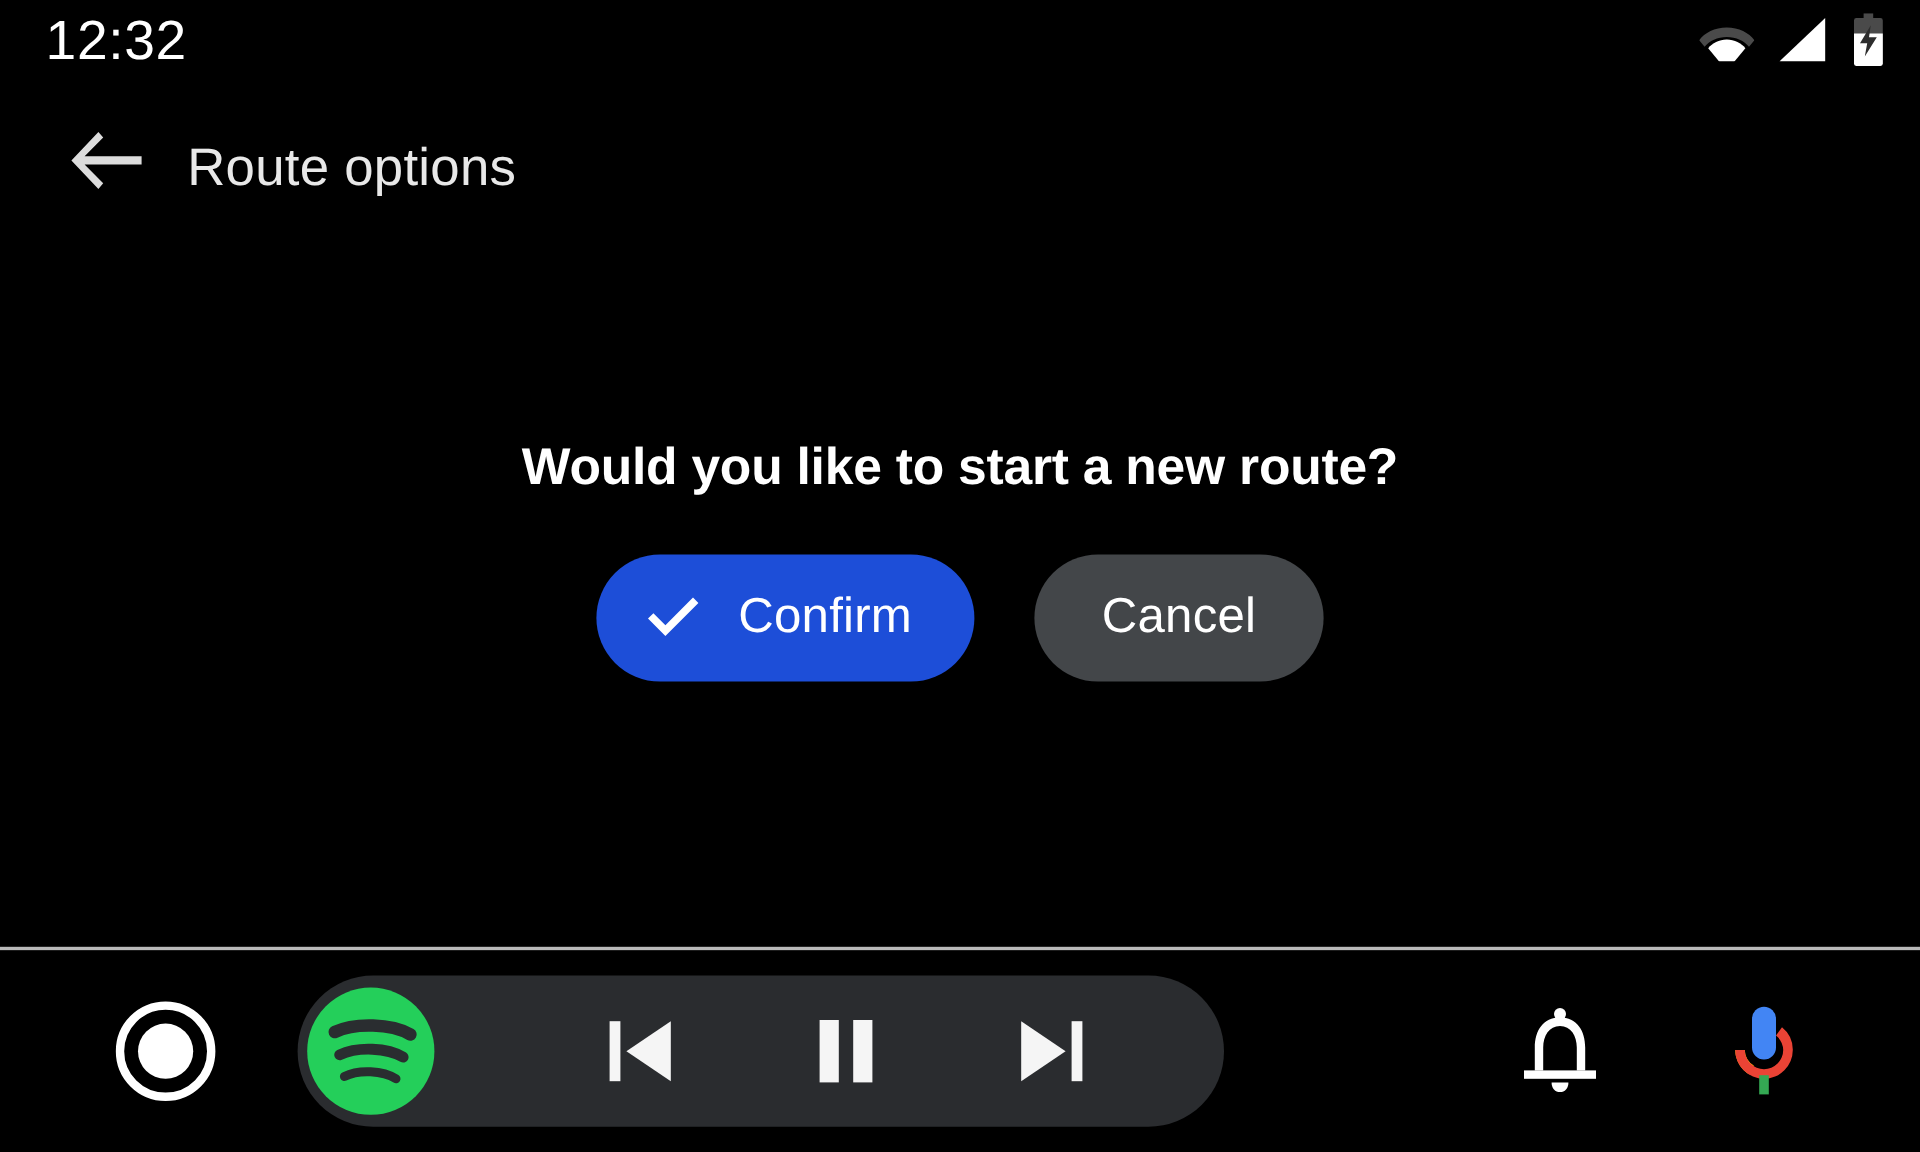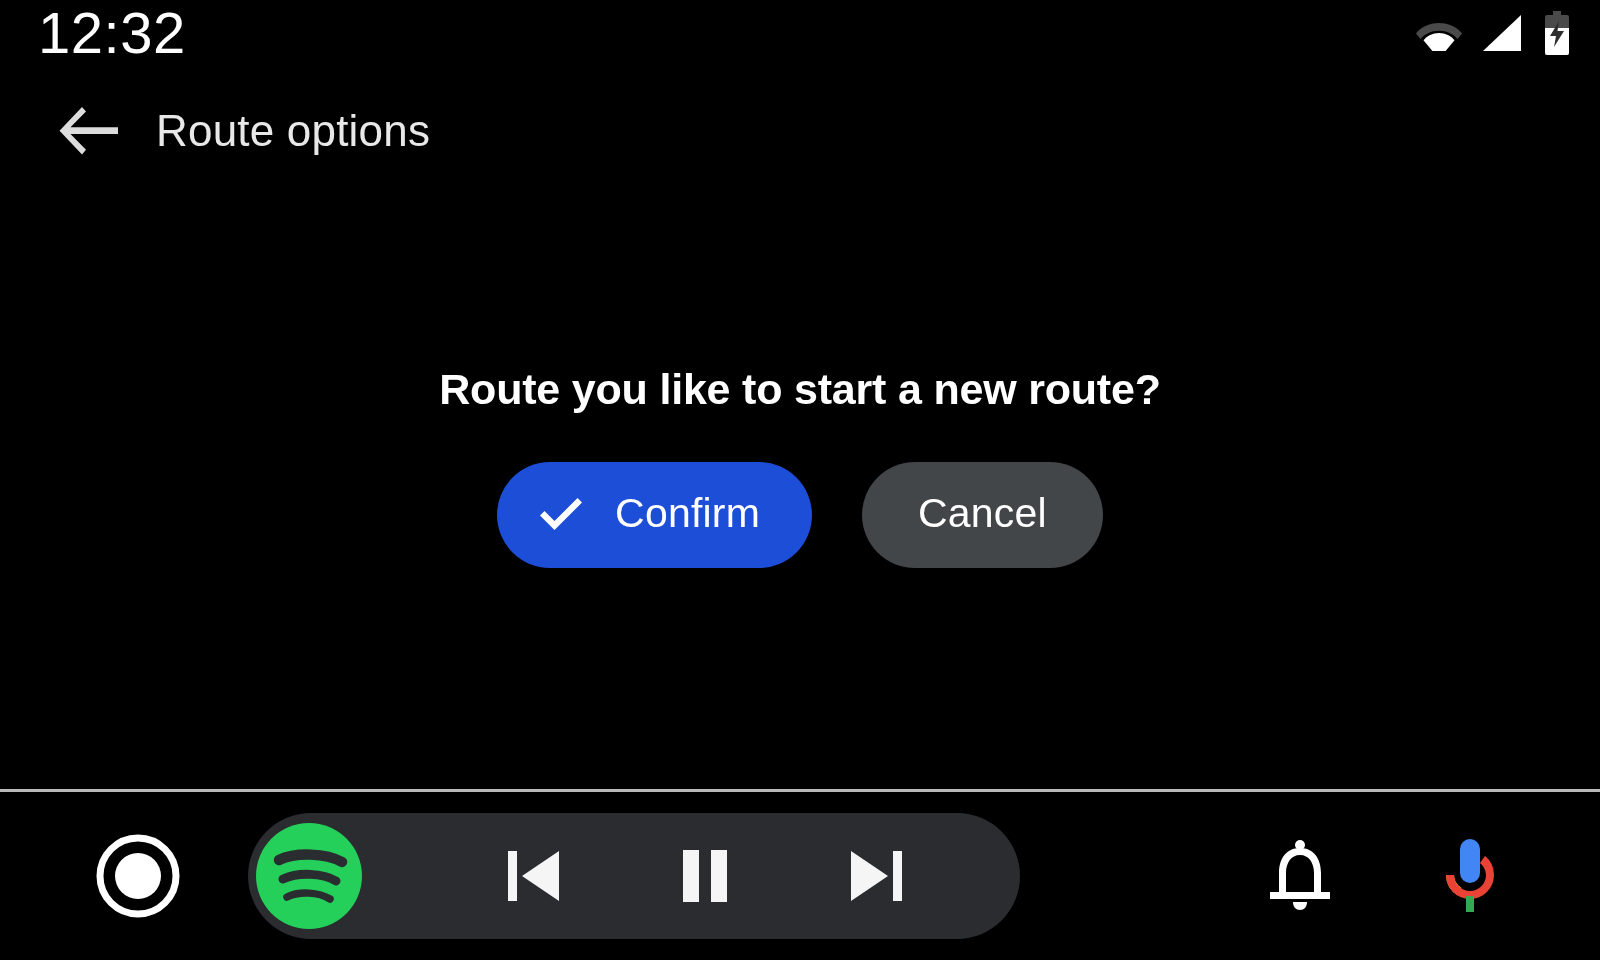--- a/index.html
+++ b/index.html
@@ -18,35 +18,35 @@
   
   #status-bar {
     position:absolute; top:0; left:0;
     width:1600px; height:66px;
     display:flex; align-items:center;
     justify-content:space-between;
     padding:0 28px 0 38px;
   }
   #status-time {
     color:#ffffff;
-    font-size:58px;
+    font-size:46px;
     font-weight:400;
     letter-spacing:0.5px;
     line-height:46px;
   }
   #status-icons {
     display:flex; align-items:center; gap:18px;
   }
   .status-ico { display:block; }
 
   
   #app-bar {
-    position:absolute; top:86px; left:0;
+    position:absolute; top:75px; left:0;
     width:1600px; height:90px;
-    display:flex; align-items:center;
+    display:flex; align-items:flex-end;
     padding-left:58px;
   }
   #back-button {
     width:62px; height:62px;
     display:flex; align-items:center; justify-content:center;
     flex:0 0 auto;
   }
   #app-bar-title {
     color:#e8e8e8;
     font-size:44px;
@@ -210,21 +210,21 @@
       <svg width="62" height="56" viewBox="0 0 62 56">
         <path d="M24 4 L28 8.6 L12.5 24.3 L60 24.3 L60 31 L12.5 31 L28 46.8 L24 51.4 L1.5 27.7 Z" fill="#dcdcdc"></path>
       </svg>
     </div>
     <div id="app-bar-title">Route options</div>
   </div>
 
   <div id="main-content">
     <div id="dialog">
 
-      <div id="dialog-message">Route you like to start a new route?</div>
+      <div id="dialog-message">Would you like to start a new route?</div>
 
       <div id="dialog-actions">
 
         <div class="dlg-btn" id="confirm-button">
           <svg width="52" height="42" viewBox="0 0 52 42">
             <path d="M5 21.5 L9.5 17 L19.5 27 L42.5 4 L47 8.5 L19.5 36 Z" fill="#ffffff"></path>
           </svg>
           <span class="btn-label">Confirm</span>
         </div>
 

